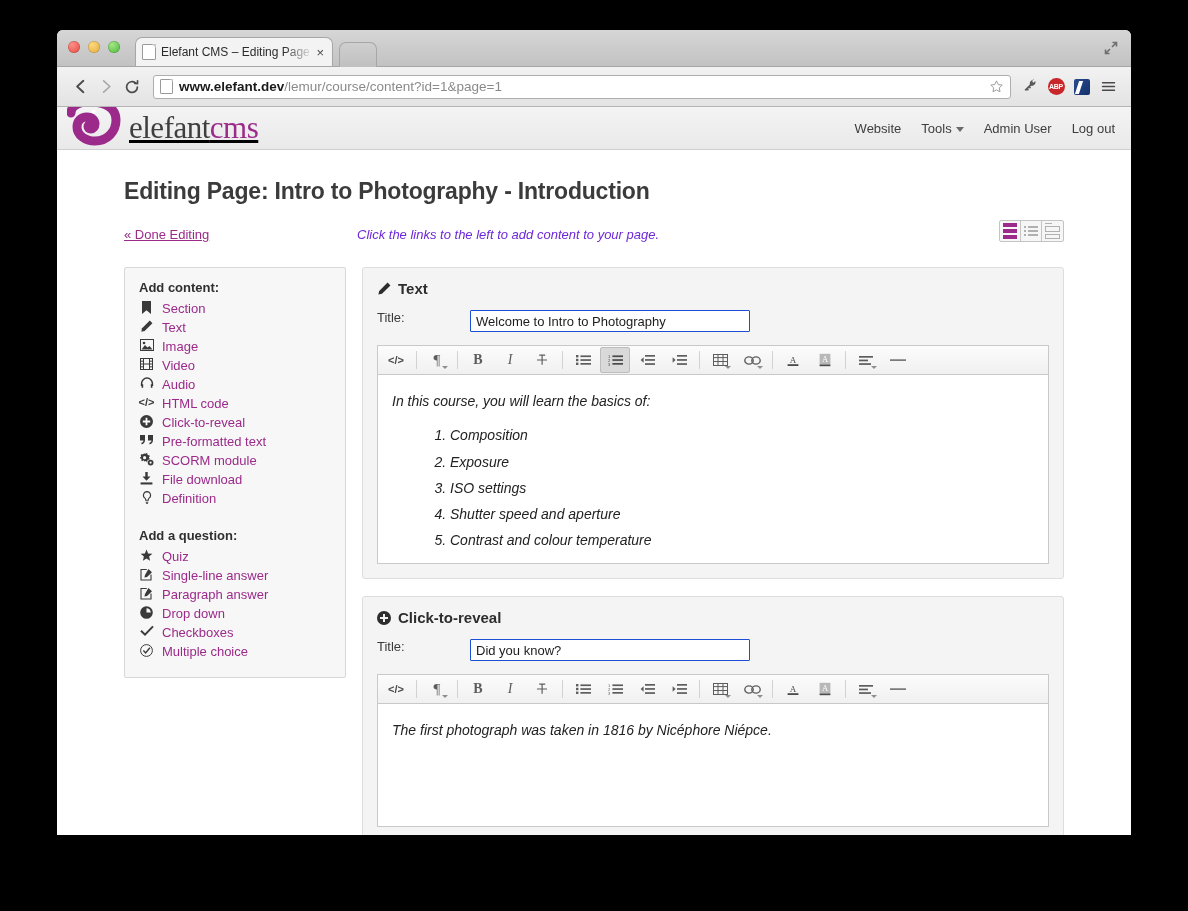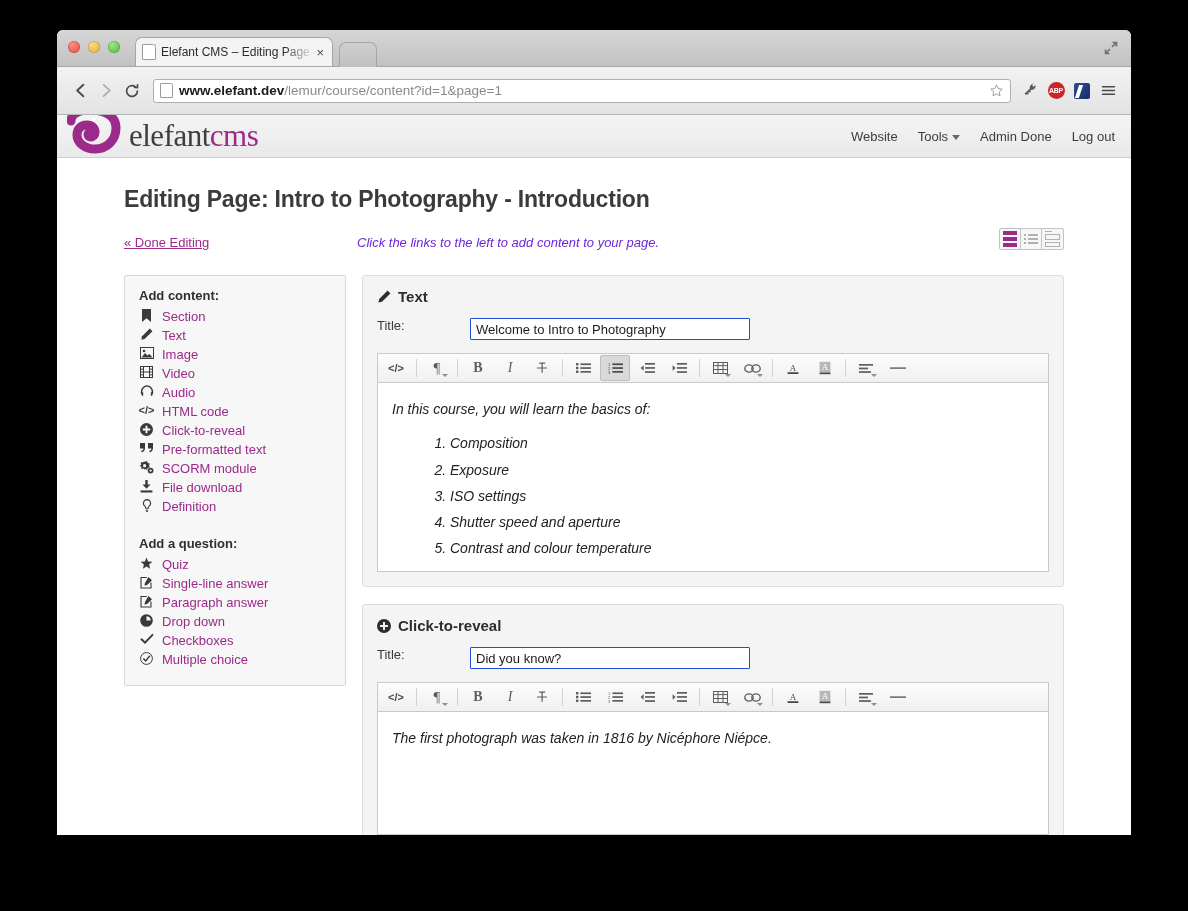--- a/index.html
+++ b/index.html
@@ -77,21 +77,21 @@
     border-radius: 7px 7px 0 0;
     background: linear-gradient(to bottom,#cfcfcf,#c0c0c0);
   }
   .win-expand {
     position: absolute; right: 12px; top: 10px;
     width: 16px; height: 16px; color: #6e6e6e;
   }
 
   
   .navbar {
-    height: 48px;
+    height: 40px;
     background: linear-gradient(to bottom, #f2f2f2, #e3e3e3);
     border-bottom: 1px solid #b5b5b5;
     display: flex; align-items: center;
     padding: 0 10px;
     box-sizing: border-box;
   }
   .navbtn {
     width: 26px; height: 26px; flex: 0 0 auto;
     display: flex; align-items: center; justify-content: center;
     color: #4c4c4c;
@@ -155,20 +155,21 @@
   .logo-wrap {
     position: absolute; left: 10px; top: -12px;
     display: flex; align-items: flex-end; height: 54px;
   }
   .logo-mark { width: 66px; height: 50px; }
   .logo-text {
     font-family: "Liberation Serif", serif;
     font-size: 31px; line-height: 1;
     margin-left: -4px; margin-bottom: 6px;
     letter-spacing: -0.5px;
+    text-decoration: underline;
   }
   .logo-text .ele { color: #3e3e3e; }
   .logo-text .cms { color: #9b2a8a; }
 
   .topnav {
     position: absolute; right: 16px; top: 0;
     height: 42px; display: flex; align-items: center; gap: 20px;
   }
   .topnav a {
     font-size: 13px; color: #3d3d3d; text-decoration: none;
@@ -407,21 +408,21 @@
 
       <div class="topnav">
         <a href="#">
             <span>Website</span>
           </a>
         <a href="#">
             <span>Tools</span>
             <i class="caret-dn"></i>
           </a>
         <a href="#">
-            <span>Admin Done</span>
+            <span>Admin User</span>
           </a>
         <a href="#">
             <span>Log out</span>
           </a>
       </div>
     </div>
 
     <h1 class="page-title">Editing Page: Intro to Photography - Introduction</h1>
 
     <div class="subbar">

